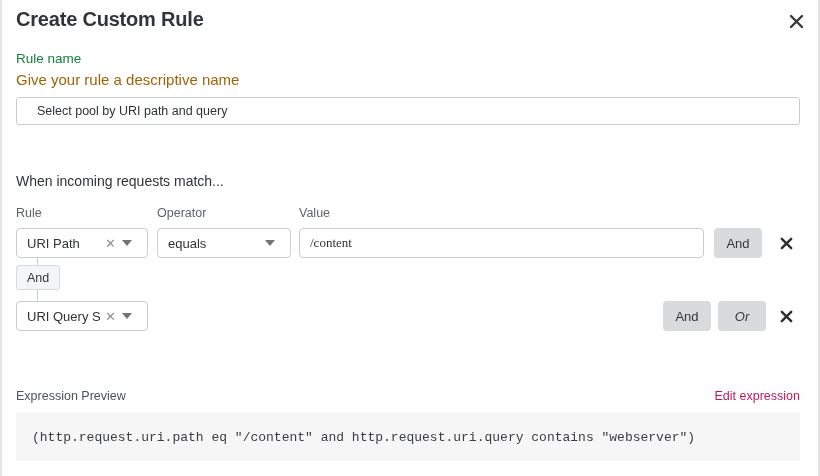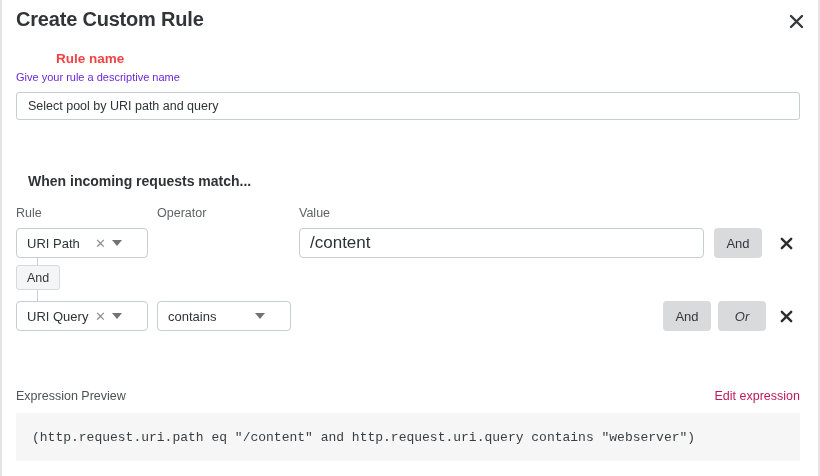--- a/index.html
+++ b/index.html
@@ -45,27 +45,26 @@
     left: 14px;
     top: 8px;
     font-size: 20px;
     font-weight: bold;
     letter-spacing: -0.2px;
     color: #313538;
   }
 
   .label-strong {
     font-size: 13.5px;
-    color: #ef4444;
-    font-weight: bold;
-    margin-left: 40px;
+    color: #15803d;
+    font-weight: normal;
   }
   .label-help {
-    font-size: 11px;
-    color: #6d28d9;
+    font-size: 15px;
+    color: #a16207;
   }
 
   .section-rule-name {
     position: absolute;
     left: 14px;
     top: 51px;
     width: 790px;
   }
   .section-rule-name .label-help { margin-top: 5px; }
 
@@ -73,30 +72,30 @@
     box-sizing: border-box;
     width: 784px;
     height: 28px;
     margin-top: 9px;
     border: 1px solid #c8cdd1;
     border-radius: 3px;
     background: #fff;
     font-family: "Liberation Sans", sans-serif;
     font-size: 12.5px;
     color: #2f3336;
-    padding: 0 11px;
+    padding: 0 20px;
     outline: none;
   }
 
   .match-heading {
     position: absolute;
-    left: 26px;
+    left: 14px;
     top: 173px;
     font-size: 14px;
-    font-weight: bold;
+    font-weight: normal;
     color: #2f3336;
   }
 
   .col-headers {
     position: absolute;
     top: 206px;
     left: 0;
     width: 820px;
     height: 18px;
   }
@@ -123,21 +122,21 @@
   .select-box {
     position: absolute;
     box-sizing: border-box;
     height: 30px;
     border: 1px solid #c8cdd1;
     border-radius: 4px;
     background: #fff;
     display: flex;
     align-items: center;
     cursor: pointer;
-    padding: 0 22px 0 10px;
+    padding: 0 12px 0 10px;
   }
   .select-box .sel-text {
     font-size: 13px;
     color: #2f3336;
     white-space: nowrap;
     overflow: hidden;
     flex: 1;
   }
   .sel-clear {
     font-size: 13px;
@@ -159,22 +158,22 @@
   .sel-operator { left: 155px; width: 134px; }
 
   .val-input {
     position: absolute;
     box-sizing: border-box;
     height: 30px;
     left: 297px;
     border: 1px solid #c8cdd1;
     border-radius: 4px;
     background: #fff;
-    font-family: Liberation Sans, sans-serif;
-    font-size: 17px;
+    font-family: Liberation Serif, serif;
+    font-size: 13px;
     color: #2f3336;
     padding: 8px 10px;
     outline: none;
   }
   .val-1 { width: 405px; }
   .val-2 { width: 355px; }
 
   .logic-btn {
     position: absolute;
     box-sizing: border-box;
@@ -300,20 +299,24 @@
     <div class="ch ch-operator">Operator</div>
     <div class="ch ch-value">Value</div>
   </div>
 
   <div class="rows">
 
     <div class="cond-row row-1">
       <div class="select-box sel-field">
         <span class="sel-text">URI Path</span>
         <span class="sel-clear">✕</span>
+        <span class="caret"></span>
+      </div>
+      <div class="select-box sel-operator">
+        <span class="sel-text">equals</span>
         <span class="caret"></span>
       </div>
       <input class="val-input val-1" type="text" value="/content" placeholder="Value" style="">
       <button class="logic-btn and-1">And</button>
       <button class="row-remove rm-1" aria-label="Remove">
         <svg width="13" height="13" viewBox="0 0 13 13">
           <path d="M1.8 1.8 L11.2 11.2 M11.2 1.8 L1.8 11.2" stroke="currentColor" stroke-width="2.4" stroke-linecap="round"></path>
         </svg>
       </button>
     </div>
@@ -321,24 +324,20 @@
     <div class="conn-line conn-line-top"></div>
     <div class="connector">And</div>
     <div class="conn-line conn-line-bottom"></div>
 
     <div class="cond-row row-2">
       <div class="select-box sel-field">
         <span class="sel-text">URI Query St...</span>
         <span class="sel-clear">✕</span>
         <span class="caret"></span>
       </div>
-      <div class="select-box sel-operator">
-        <span class="sel-text">contains</span>
-        <span class="caret"></span>
-      </div>
       <button class="logic-btn and-2">And</button>
       <button class="logic-btn or-2">Or</button>
       <button class="row-remove rm-2" aria-label="Remove">
         <svg width="13" height="13" viewBox="0 0 13 13">
           <path d="M1.8 1.8 L11.2 11.2 M11.2 1.8 L1.8 11.2" stroke="currentColor" stroke-width="2.4" stroke-linecap="round"></path>
         </svg>
       </button>
     </div>
 
   </div>

